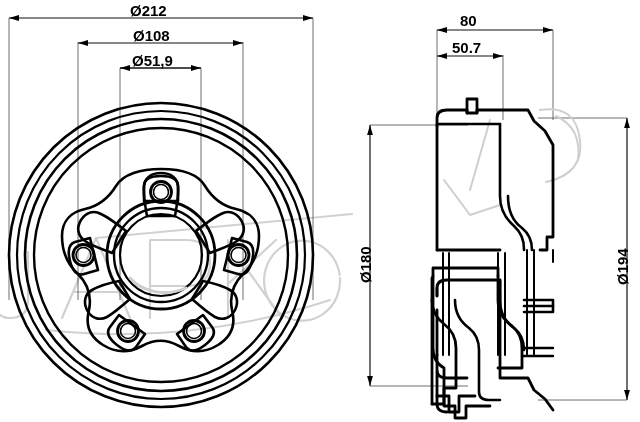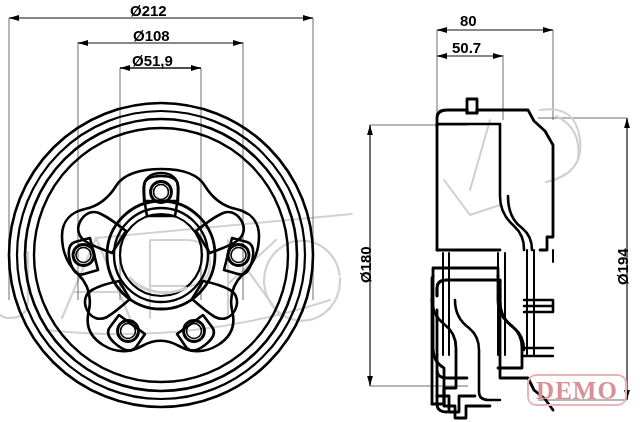--- a/index.html
+++ b/index.html
@@ -370,17 +370,14 @@
   <div class="dim-label" style="left:132px;top:52px;text-align:center;">Ø51,9</div>
 
   <div class="dim-label" style="left:460px;top:12px;">80</div>
 
   <div class="dim-label" style="left:452px;top:39px;">50.7</div>
 
   <div class="dim-label vert" style="left:357px;top:283px;">Ø180</div>
 
   <div class="dim-label vert" style="left:614px;top:285px;">Ø194</div>
 
-  <div class="demo-badge">
-    <span class="demo-text">DEMO</span>
-  </div>
 
 </div>
 
 </body></html>

